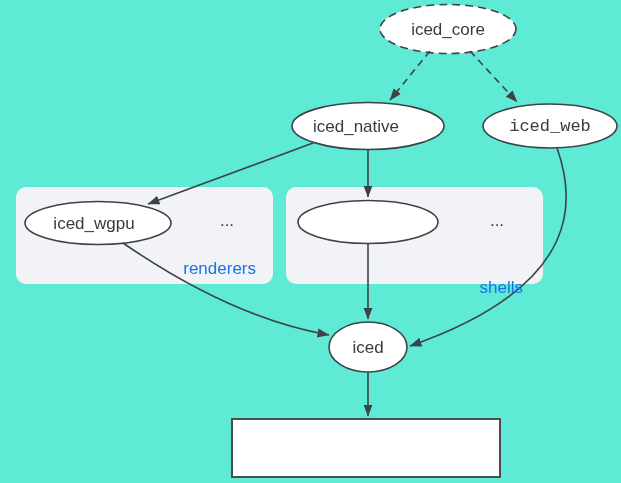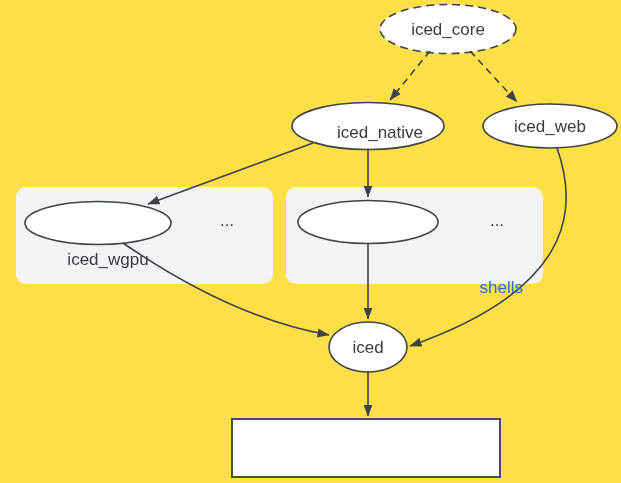--- a/index.html
+++ b/index.html
@@ -5,21 +5,21 @@
   html, body {
     margin: 0;
     padding: 0;
     background: #ffffff;
     font-family: "Liberation Sans", sans-serif;
   }
   #canvas {
     position: relative;
     width: 621px;
     height: 483px;
-    background: #fde047;
+    background: #5eead4;
     overflow: hidden;
   }
   .group-box {
     position: absolute;
     background: #f1f3f6;
     border-radius: 10px;
   }
   #box-renderers { left: 16px;  top: 187px; width: 257px; height: 97px; }
   #box-shells    { left: 286px; top: 187px; width: 257px; height: 97px; }
   #svg-layer {
@@ -45,23 +45,23 @@
   }
   .group-label {
     position: absolute;
     transform: translate(-100%, -50%);
     font-size: 17px;
     color: #1a73e8;
     white-space: nowrap;
     line-height: 1;
   }
   #label-iced-core   { left: 448px; top: 29px; }
-  #label-iced-native { left: 380px; top: 126px; margin-top: 6px; }
-  #label-iced-web    { left: 550px; top: 126px; }
-  #label-iced-wgpu   { left: 108px;  top: 223px; margin-top: 36px; }
+  #label-iced-native { left: 356px; top: 126px; }
+  #label-iced-web    { left: 550px; top: 126px; font-family: Liberation Mono, monospace; }
+  #label-iced-wgpu   { left: 94px;  top: 223px; }
   #label-iced-winit  { left: 368px; top: 222px; }
   #label-iced        { left: 368px; top: 347px; }
   #dots-renderers    { left: 227px; top: 220px; }
   #dots-shells       { left: 497px; top: 220px; }
   #label-renderers   { left: 256px; top: 268px; }
   #label-shells      { left: 523px; top: 268px; margin-top: 19px; }
   #label-app {
     position: absolute;
     left: 366px; top: 449px;
     transform: translate(-50%, -50%);
@@ -107,16 +107,17 @@
 
   <div id="label-iced-core" class="node-label">iced_core</div>
   <div id="label-iced-native" class="node-label">iced_native</div>
   <div id="label-iced-web" class="node-label">iced_web</div>
   <div id="label-iced-wgpu" class="node-label">iced_wgpu</div>
   <div id="label-iced" class="node-label">iced</div>
 
   <div id="dots-renderers" class="ellipsis-label">...</div>
   <div id="dots-shells" class="ellipsis-label">...</div>
 
+  <div id="label-renderers" class="group-label">renderers</div>
   <div id="label-shells" class="group-label">shells</div>
 
 
 </div>
 
 </body></html>

